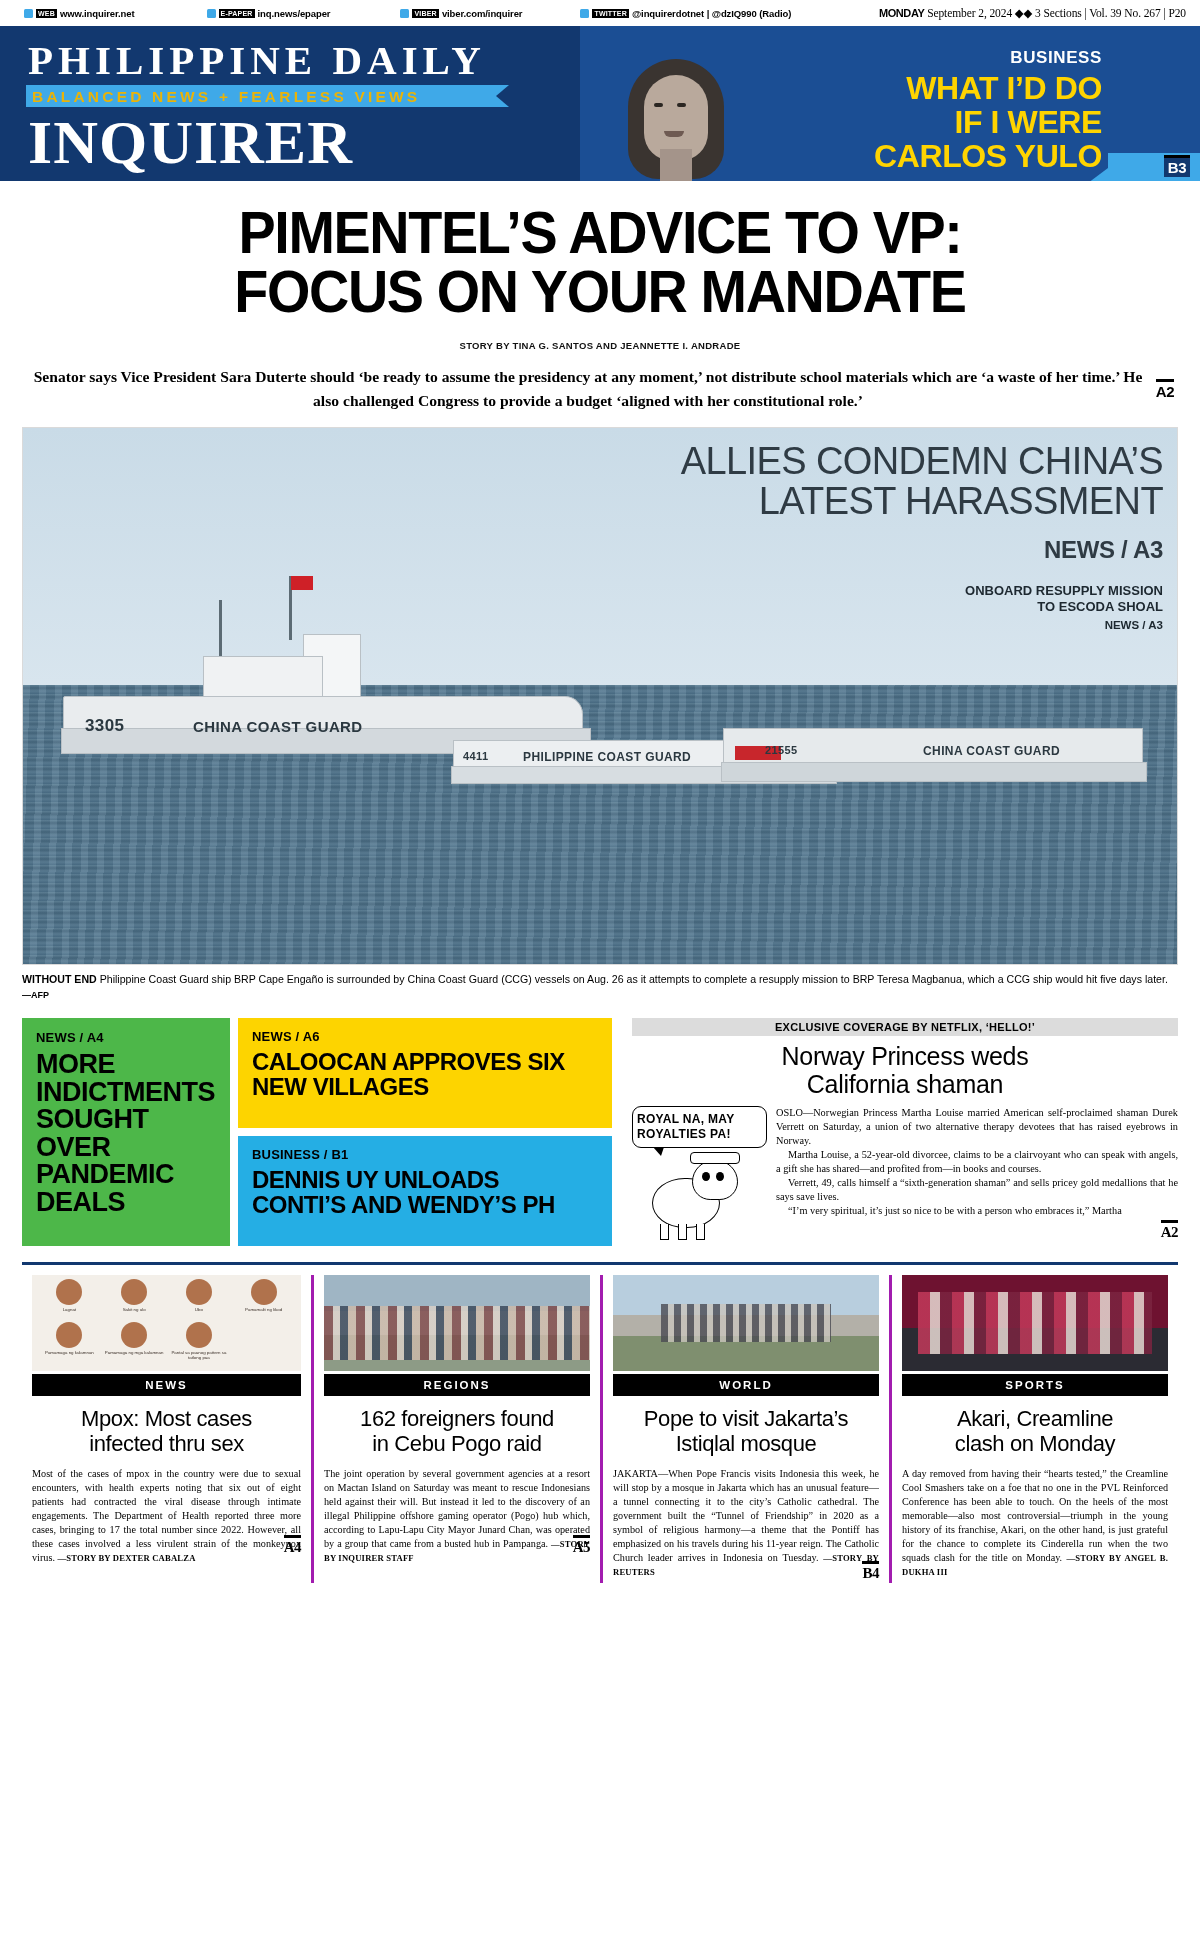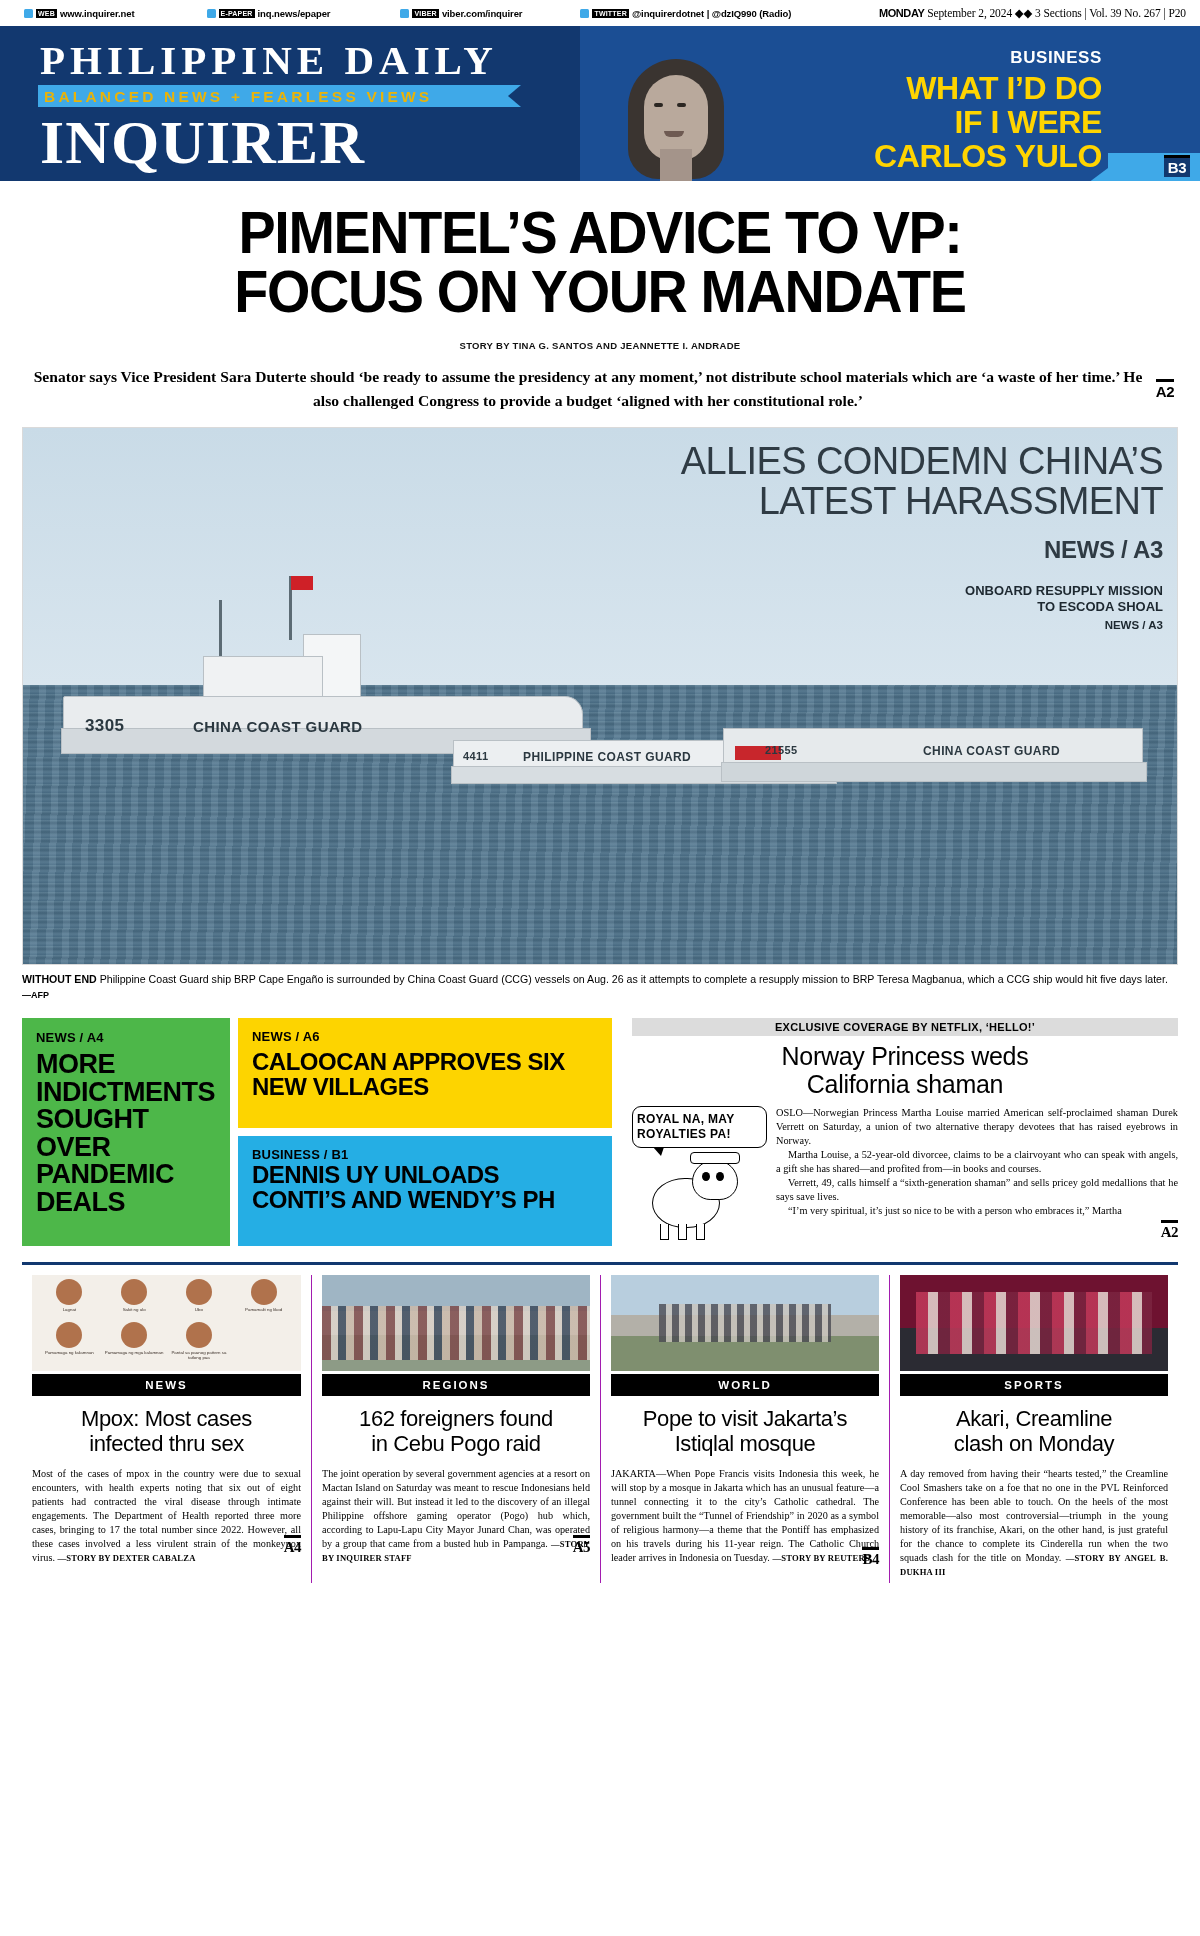--- a/index.html
+++ b/index.html
@@ -28,21 +28,21 @@
     background: #000; color: #fff; font-size: 7px; padding: 1px 2px;
     letter-spacing: 0.2px; line-height: 1;
   }
   .tb-txt { font-size: 9.5px; }
   .tb-sp1 { width: 72px; } .tb-sp2 { width: 70px; } .tb-sp3 { width: 58px; }
   .dateline { margin-left: auto; font-size: 11.5px; font-family: "Liberation Serif", serif; font-weight: normal; white-space: nowrap; }
   .dateline .dl-day { font-family: "Liberation Sans", sans-serif; font-weight: bold; font-size: 11px; letter-spacing: -0.4px; }
 
   
   .masthead { position: relative; height: 155px; background: #12386f; overflow: hidden; }
-  .mh-left { position: absolute; left: 40px; top: 14px; width: 560px; }
+  .mh-left { position: absolute; left: 28px; top: 14px; width: 560px; }
   .mh-pdi {
     color: #fff; font-family: "Liberation Serif", serif; font-weight: bold;
     font-size: 41px; letter-spacing: 5px; line-height: 1;
   }
   .mh-tagwrap { position: relative; margin-top: 4px; height: 22px; }
   .mh-tagbg { position: absolute; left: -2px; top: 0; width: 470px; height: 22px; background: #3fa9e8; }
   .mh-tagbg:after {
     content: ""; position: absolute; right: -13px; top: 0;
     border-top: 11px solid #3fa9e8; border-bottom: 11px solid #3fa9e8;
     border-right: 13px solid transparent;
@@ -159,21 +159,21 @@
 
   
   .teaserrow { display: flex; margin: 16px 22px 0; gap: 8px; height: 228px; }
   .t-green { width: 208px; background: #4db749; padding: 12px 14px; }
   .t-kicker { font-size: 13px; font-weight: bold; letter-spacing: 0.2px; }
   .t-green .t-head { font-size: 27px; font-weight: bold; line-height: 1.02; margin-top: 6px; letter-spacing: -0.5px; }
   .t-mid { width: 374px; display: flex; flex-direction: column; gap: 8px; }
   .t-yellow { background: #fdd400; padding: 11px 14px; height: 110px; }
   .t-yellow .t-head { font-size: 24px; font-weight: bold; line-height: 1.05; margin-top: 5px; letter-spacing: -0.5px; }
   .t-blue { background: #25aee4; padding: 11px 14px; height: 110px; }
-  .t-blue .t-head { font-size: 24px; font-weight: bold; line-height: 1.05; letter-spacing: -0.5px; }
+  .t-blue .t-head { font-size: 24px; font-weight: bold; line-height: 1.05; margin-top: 5px; letter-spacing: -0.5px; }
   .t-right { flex: 1; padding-left: 12px; }
   .excl {
     background: #dcdcdc; text-align: center; font-size: 11px; font-weight: bold;
     letter-spacing: 0.3px; padding: 3px 0;
   }
   .norway-head { text-align: center; font-size: 25px; line-height: 1.1; margin-top: 7px; letter-spacing: -0.3px; }
   .norway-body { display: flex; margin-top: 8px; gap: 9px; }
   .toon { width: 135px; flex: 0 0 135px; position: relative; height: 132px; }
   .bubble {
     border: 1.6px solid #000; border-radius: 9px; padding: 5px 4px; text-align: left;
@@ -196,21 +196,21 @@
     text-align: justify; position: relative;
   }
   .norway-text p { text-indent: 12px; }
   .norway-text p.first { text-indent: 0; }
   .norway-ref { position: absolute; right: 0; bottom: -2px; }
 
   
   .bottomrule { margin: 16px 22px 0; height: 3px; background: #12386f; }
   .bottomrow { display: flex; margin: 10px 22px 0; gap: 0; }
   .bcell { width: 25%; padding: 0 10px; position: relative; }
-  .bcell + .bcell { border-left: 1px solid #a21caf; }
+  .bcell + .bcell { border-left: 3px solid #a21caf; }
   .bthumb { height: 96px; overflow: hidden; position: relative; background: #efeae4; }
   .bthumb.info { background: #f3efe9; }
   .ico-grid { position: absolute; inset: 4px 6px; display: grid; grid-template-columns: repeat(4, 1fr); gap: 2px; }
   .ico-cell { display: flex; flex-direction: column; align-items: center; justify-content: flex-start; }
   .ico-circ { width: 26px; height: 26px; border-radius: 50%; background: #b0724c; }
   .ico-lbl { font-size: 4.4px; margin-top: 2px; text-align: center; color: #3a2f28; line-height: 1.15; }
   .ico-note { font-size: 4.4px; color: #3a2f28; line-height: 1.2; text-align: left; padding-top: 2px; }
   .bthumb.crowd { background: linear-gradient(#9fb5c4 0 38%, #cfd2cf 38% 62%, #8d9b86 62% 100%); }
   .bthumb.crowd:after {
     content: ""; position: absolute; left: 0; right: 0; top: 32%; height: 56%;

